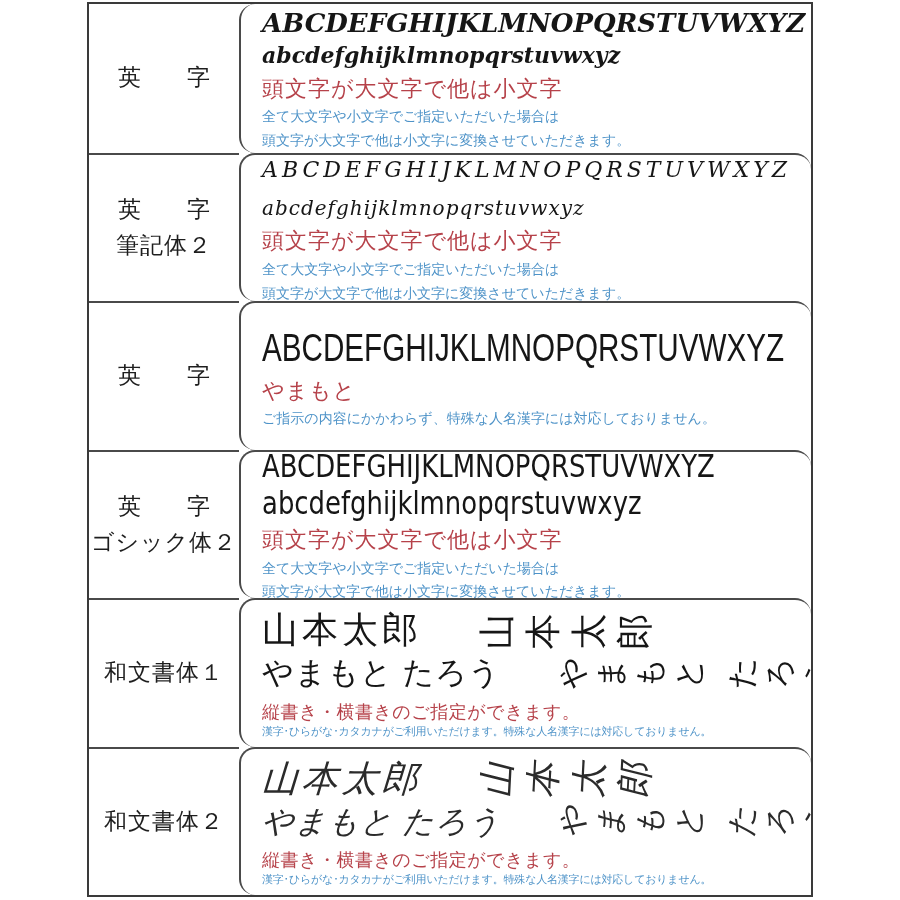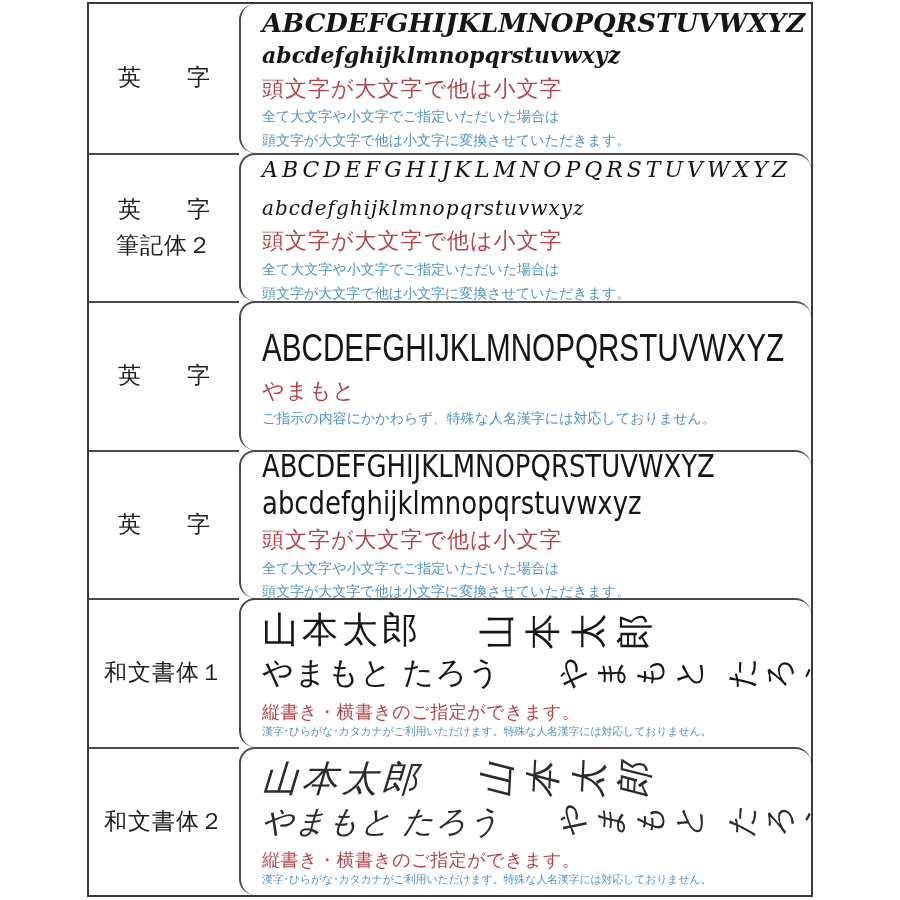--- a/index.html
+++ b/index.html
@@ -75,20 +75,21 @@
       </div></div>
     <div class="row"><div class="cell label-cell">
         <div class="label-line spread">英　字</div>
       </div><div class="cell sample-cell">
         <div class="sample-line l-gothic1"><span class="seg">ABCDEFGHIJKLMNOPQRSTUVWXYZ</span></div>
         <div class="red-note red-lg">やまもと</div>
         <div class="blue-note blue-std">ご指示の内容にかかわらず、特殊な人名漢字には対応しておりません。</div>
       </div></div>
     <div class="row"><div class="cell label-cell">
         <div class="label-line spread">英　字</div>
+        <div class="label-line">ゴシック体２</div>
       </div><div class="cell sample-cell">
         <div class="sample-line l-gothic2"><span class="seg">ABCDEFGHIJKLMNOPQRSTUVWXYZ</span></div>
         <div class="sample-line l-gothic2"><span class="seg">abcdefghijklmnopqrstuvwxyz</span></div>
         <div class="red-note red-lg">頭文字が大文字で他は小文字</div>
         <div class="blue-note blue-std">全て大文字や小文字でご指定いただいた場合は</div>
         <div class="blue-note blue-std">頭文字が大文字で他は小文字に変換させていただきます。</div>
       </div></div>
     <div class="row"><div class="cell label-cell">
         <div class="label-line">和文書体１</div>
       </div><div class="cell sample-cell">

